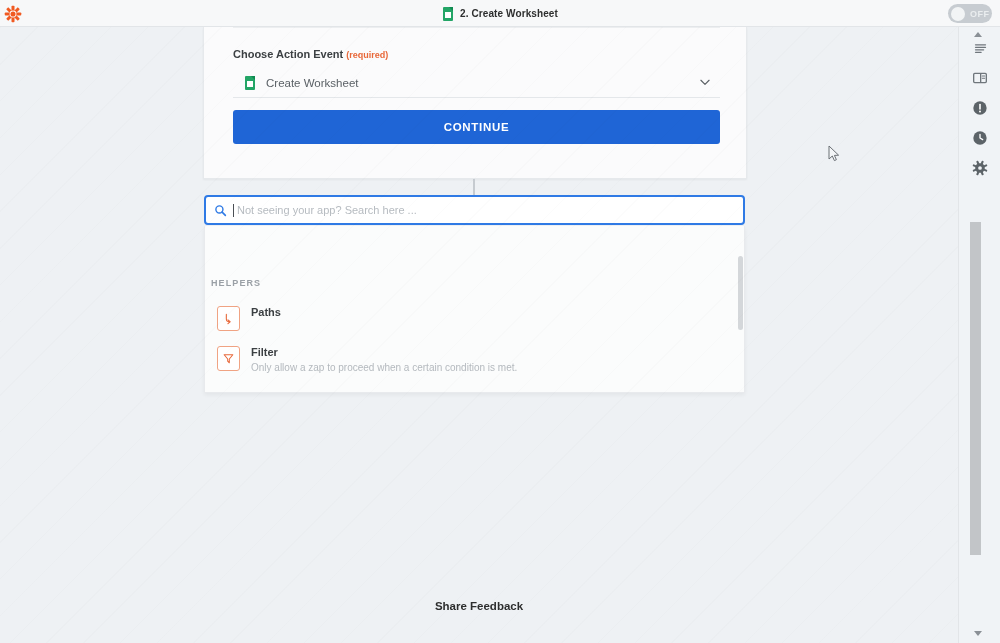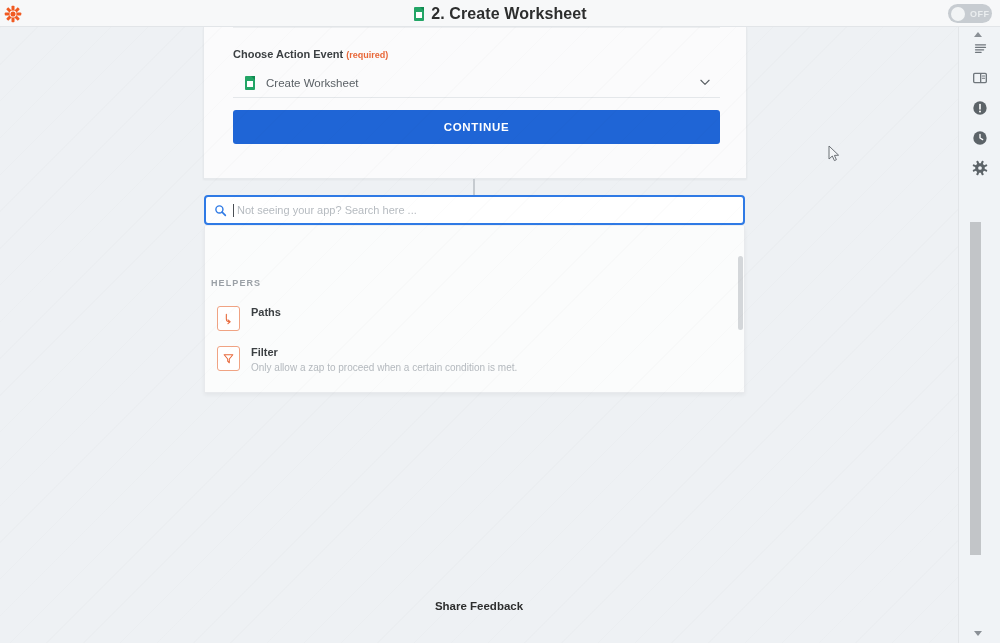--- a/index.html
+++ b/index.html
@@ -27,21 +27,21 @@
     position: absolute; left: 4px; top: 5px;
     width: 18px; height: 18px;
   }
   .topbar-title {
     position: absolute; left: 0; right: 0; top: 0;
     height: 27px;
     display: flex; align-items: center; justify-content: center;
     gap: 6px;
   }
   .topbar-title .ttl {
-    font-size: 16px; font-weight: bold; color: #2d2e2e;
+    font-size: 10px; font-weight: bold; color: #2d2e2e;
     letter-spacing: .1px;
   }
   .gs-mini {
     width: 12px; height: 14px; position: relative; display: inline-block;
   }
   .gs-mini .body {
     position: absolute; left: 1px; top: 0; width: 10px; height: 14px;
     background: #23a566; border-radius: 1px;
   }
   .gs-mini .fold {

